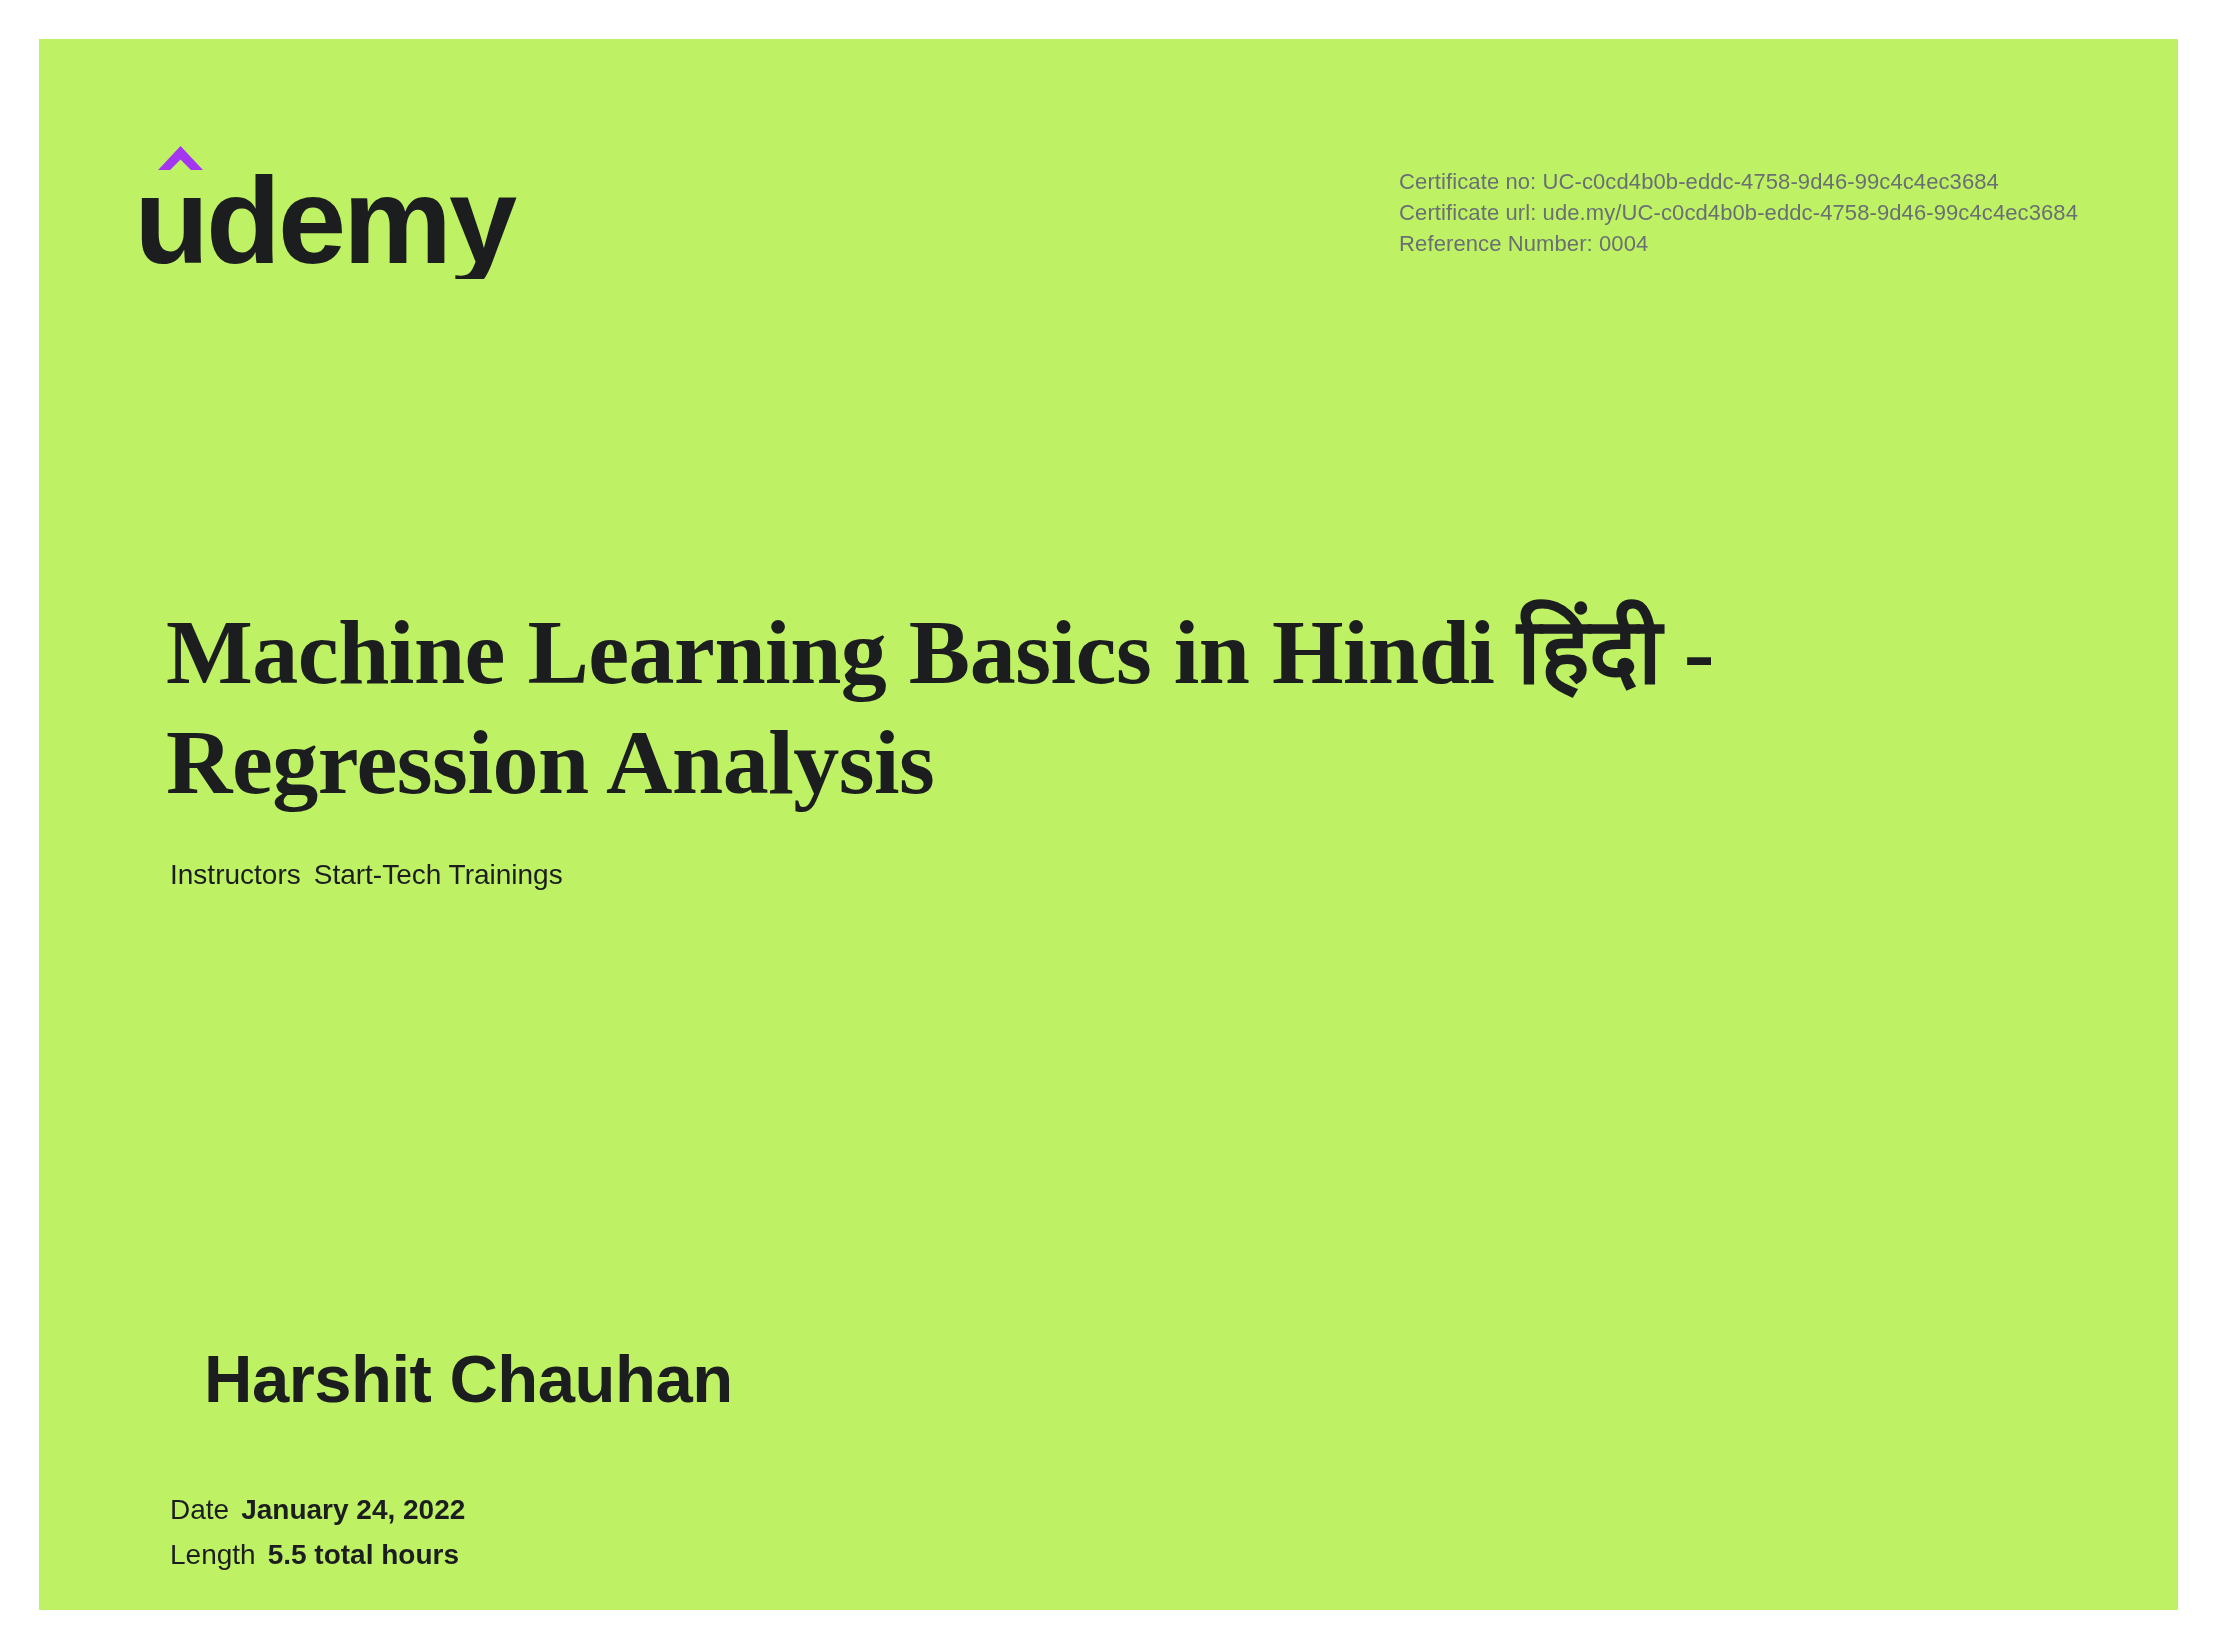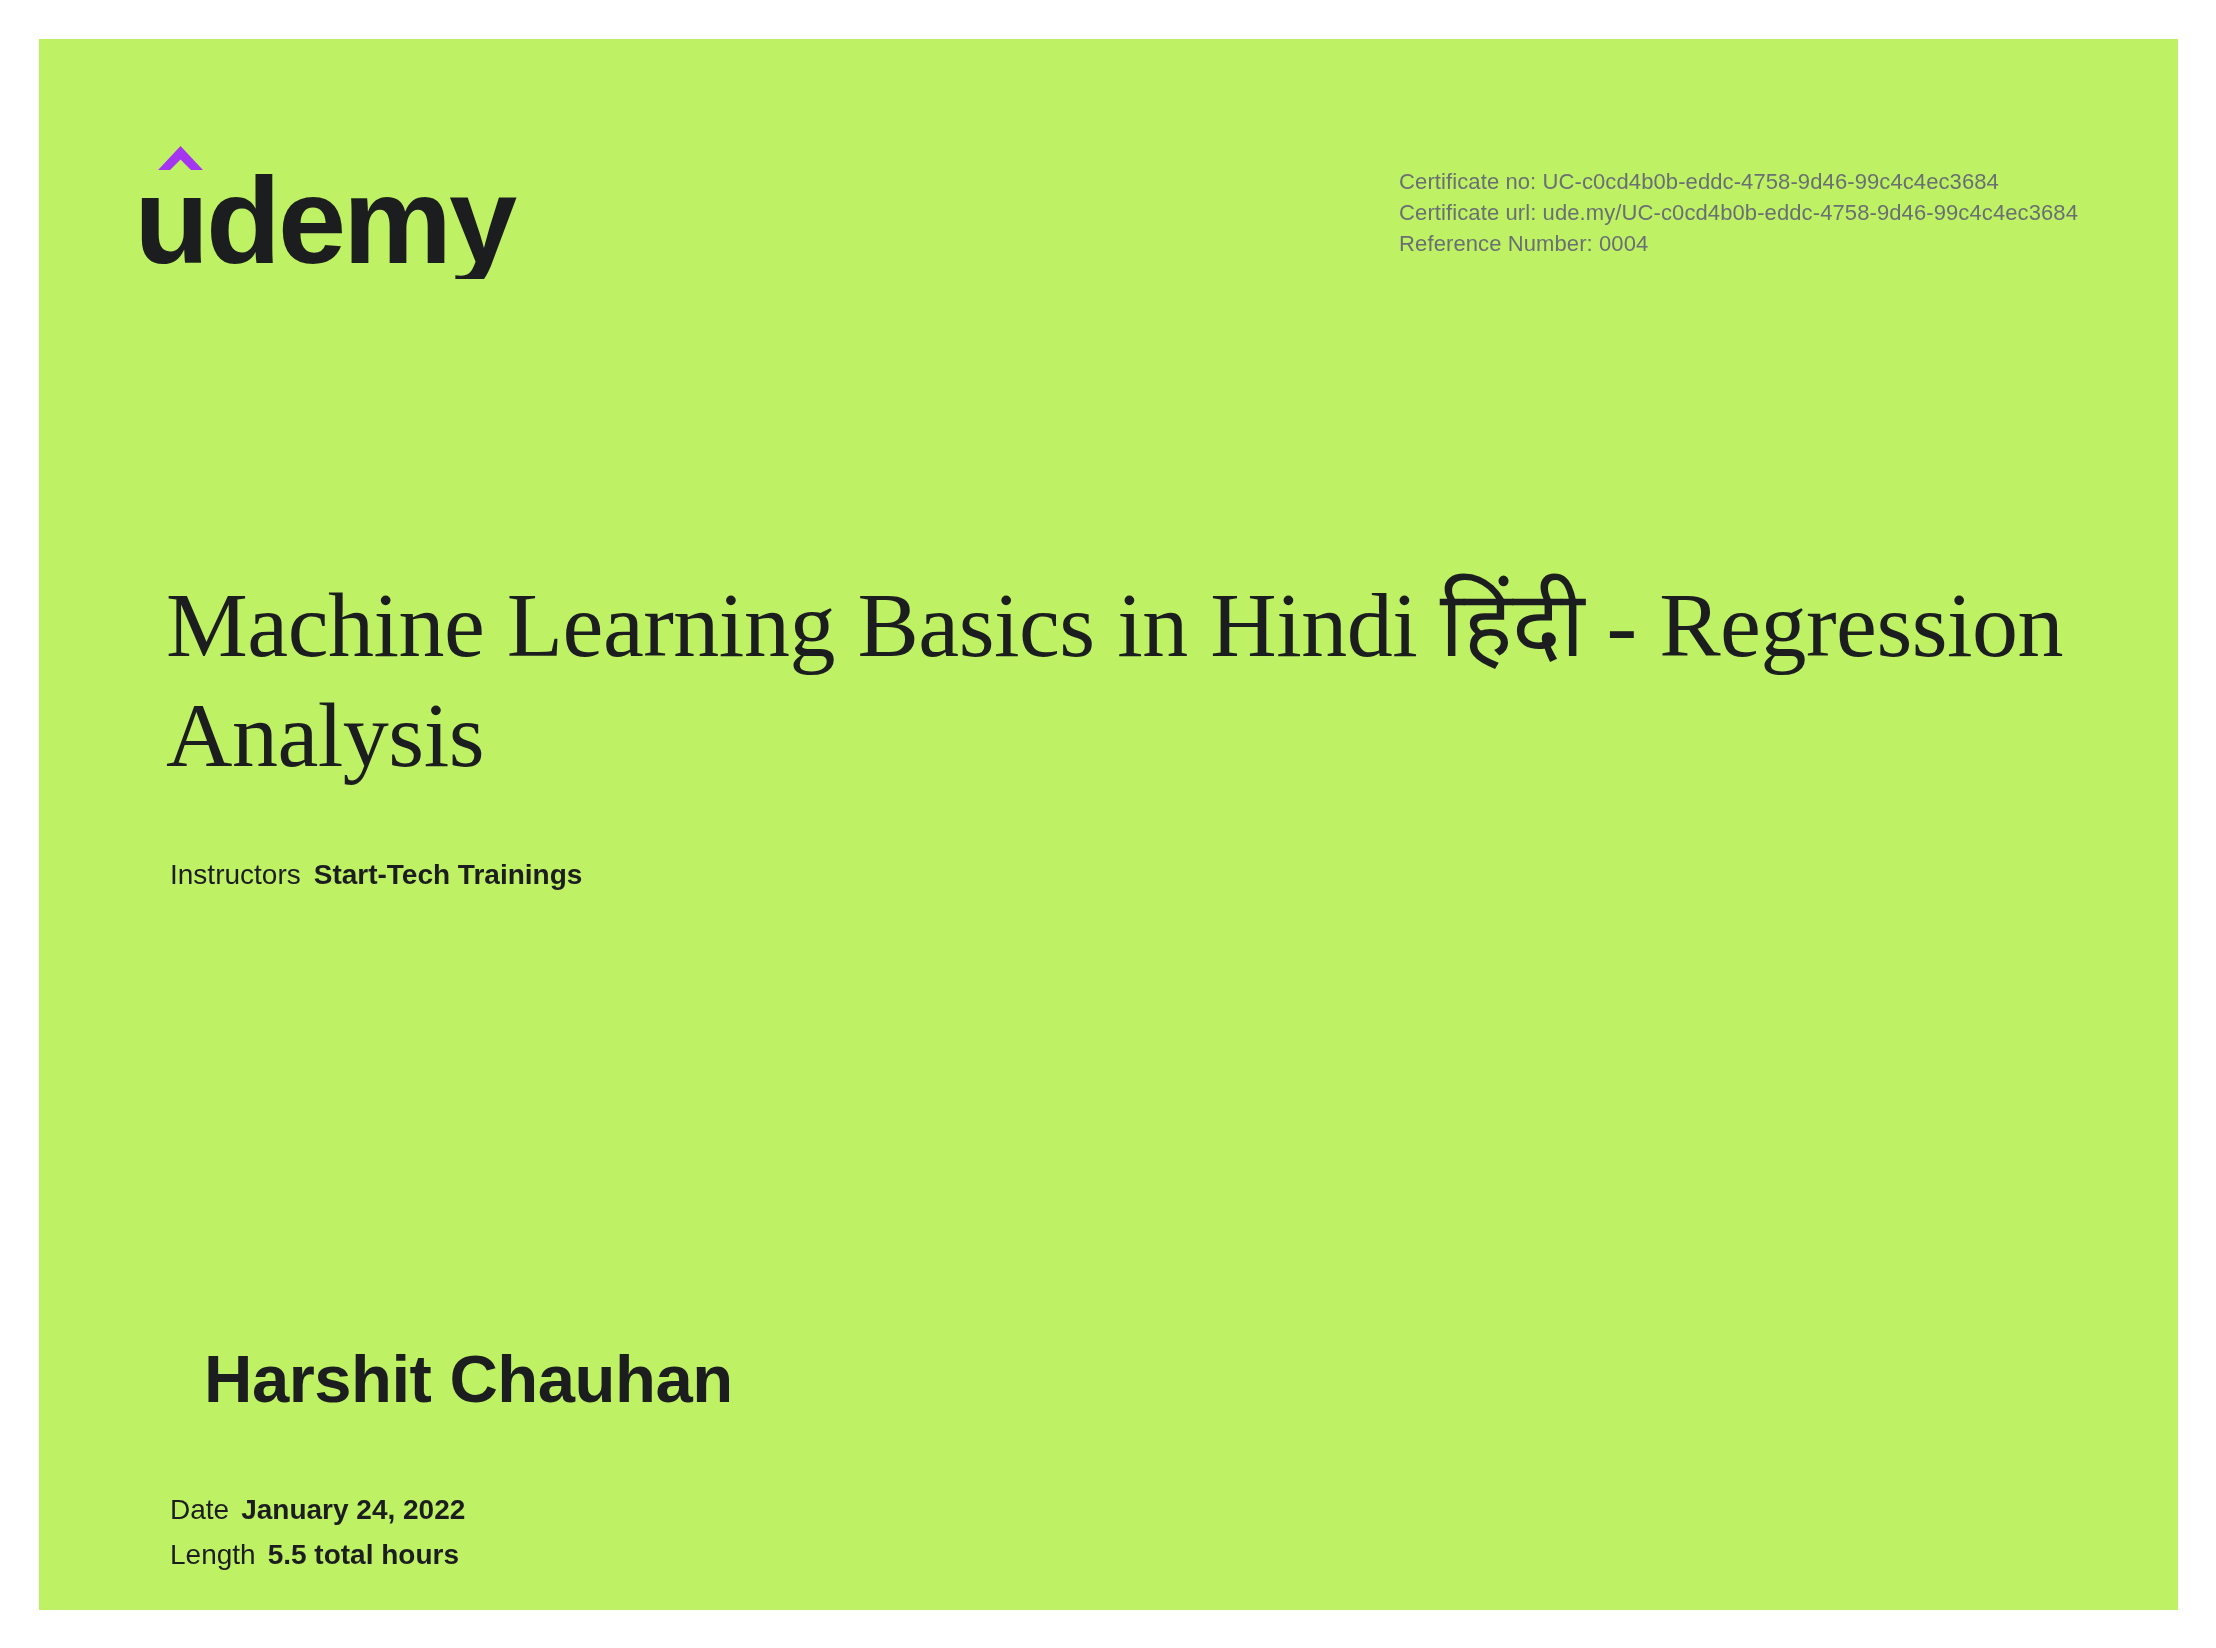--- a/index.html
+++ b/index.html
@@ -60,40 +60,40 @@
     top: 416px;
     font-size: 26px;
     font-weight: bold;
     letter-spacing: 3.5px;
     color: #6a6f73;
   }
 
   .course-title {
     position: absolute;
     left: 127px;
-    top: 469px;
+    top: 496px;
     width: 1920px;
     font-family: "Liberation Serif", serif;
-    font-weight: normal;
+    font-weight: bold;
     font-size: 92px;
     line-height: 1.20;
     color: #1c1d1f;
     letter-spacing: -0.5px;
   }
 
   .instructors {
     position: absolute;
     left: 131px;
     top: 820px;
     font-size: 28px;
     color: #1c1d1f;
     white-space: nowrap;
   }
   .instructors .label { font-weight: normal; }
-  .instructors .value { font-weight: bold; margin-left: 13px; text-align: center; }
+  .instructors .value { font-weight: normal; margin-left: 13px; text-align: center; }
 
   .recipient {
     position: absolute;
     left: 129px;
     top: 1301px;
     font-size: 67px;
     font-weight: bold;
     color: #1c1d1f;
     letter-spacing: -0.5px;
     margin-left: 36px;

